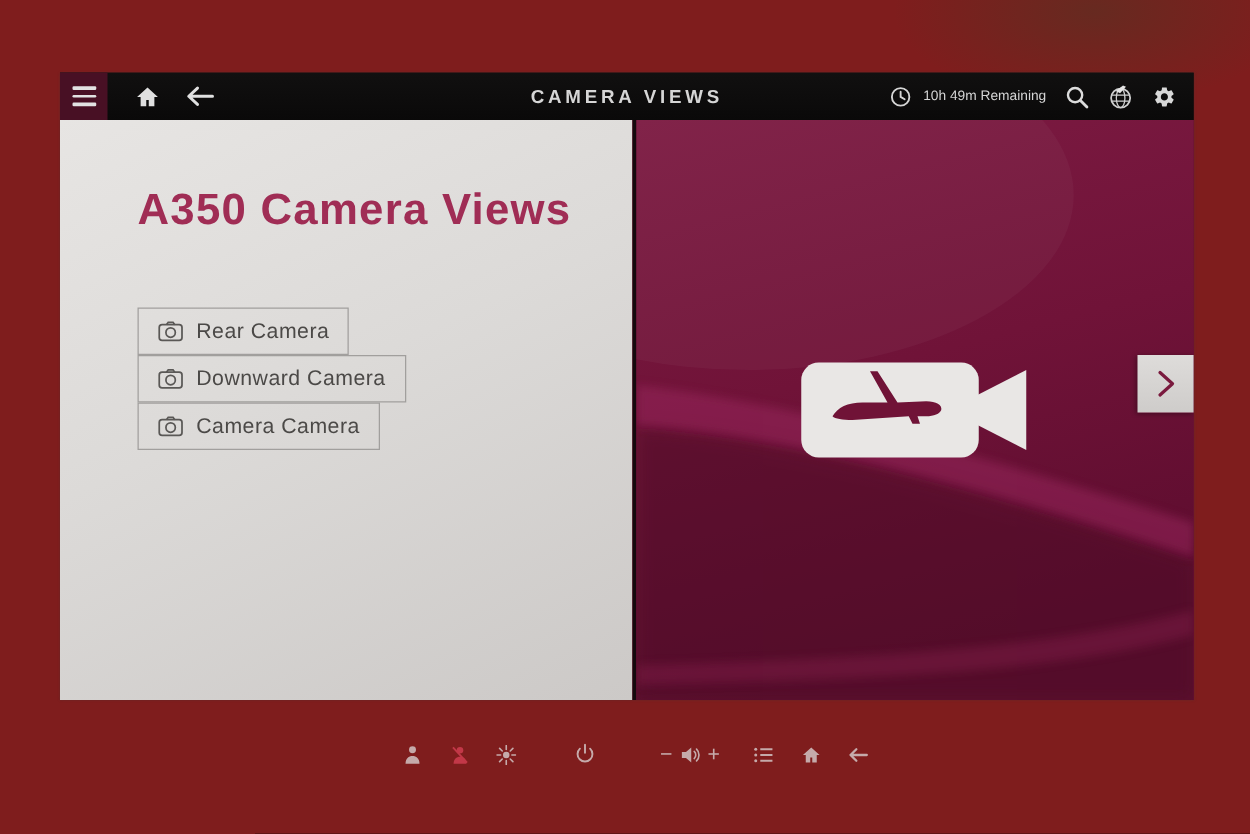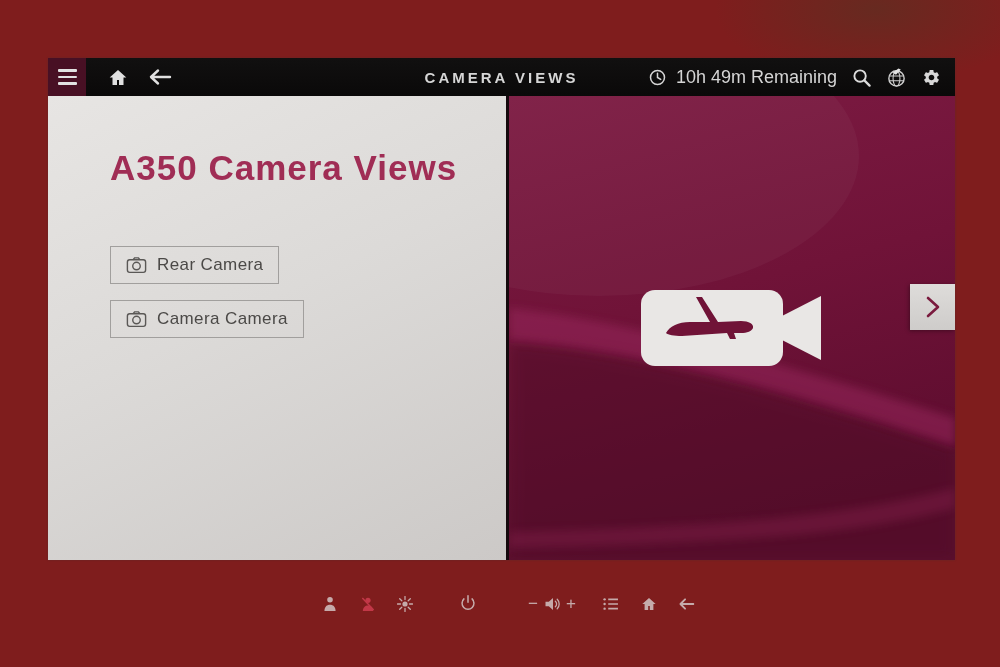--- a/index.html
+++ b/index.html
@@ -19,31 +19,31 @@
     display:flex; align-items:center; color:#d9d9d9; }
   .menu-btn { width:38px; height:38px; background:#481024; display:flex;
     flex-direction:column; justify-content:center; align-items:center; gap:4px; cursor:pointer; }
   .menu-btn i { display:block; width:19px; height:2.6px; background:#e2e2e2; border-radius:1px; }
   .tb-icon { display:flex; align-items:center; justify-content:center; cursor:pointer; }
   .home-btn { margin-left:22px; }
   .back-btn { margin-left:20px; }
   .topbar-title { position:absolute; left:0; right:0; text-align:center;
     font-size:15px; font-weight:700; letter-spacing:3px; color:#d6d6d6; pointer-events:none; }
   .tb-right { margin-left:auto; display:flex; align-items:center; gap:15px; padding-right:14px; }
-  .tb-time { display:flex; align-items:center; gap:10px; font-size:18px; color:#d5d5d5; }
+  .tb-time { display:flex; align-items:center; gap:10px; font-size:11px; color:#d5d5d5; }
 
   
   .content { display:flex; height:464px; }
 
   .left-panel { position:relative; width:458px;
     background:linear-gradient(155deg,#e7e5e3 0%, #dcdad8 45%, #ccc9c7 100%); }
   .left-title { position:absolute; left:62px; top:52px; font-size:35px; font-weight:700;
     letter-spacing:1px; color:#a02d55; }
   .btn-col { position:absolute; left:62px; top:150px; display:flex; flex-direction:column;
-    gap:16px; align-items:flex-start; }
+    gap:0; align-items:flex-start; }
   .cam-btn { display:inline-flex; align-items:center; gap:10px; height:38px; padding:0 15px;
     border:1px solid #a19f9d; background:transparent; color:#4b4947; font-size:17px;
     letter-spacing:.4px; font-family:inherit; cursor:pointer; }
   .cam-btn svg { flex:none; }
 
   .right-panel { position:relative; width:449px; overflow:hidden;
     border-left:3px solid #15090d; background:#6f1338; }
   .right-panel svg.waves { position:absolute; inset:0; display:block; }
   .hero { position:absolute; left:50%; top:50%; transform:translate(-50%,-50%); }
   .next-btn { position:absolute; right:0; top:188px; width:45px; height:46px;
@@ -125,20 +125,28 @@
         <div class="btn-col">
           <button class="cam-btn">
             <svg width="21" height="18" viewBox="0 0 24 20">
               <path d="M8.2 4 L9.8 1.8 h4.4 L15.8 4" fill="none" stroke="#5a5856" stroke-width="1.6"></path>
               <rect x="1.6" y="4" width="20.8" height="14.4" rx="2.6" fill="none" stroke="#5a5856" stroke-width="1.6"></rect>
               <circle cx="12" cy="11.2" r="4.3" fill="none" stroke="#5a5856" stroke-width="1.6"></circle>
             </svg>
             <span>Rear Camera</span>
           </button>
 
+          <button class="cam-btn">
+            <svg width="21" height="18" viewBox="0 0 24 20">
+              <path d="M8.2 4 L9.8 1.8 h4.4 L15.8 4" fill="none" stroke="#5a5856" stroke-width="1.6"></path>
+              <rect x="1.6" y="4" width="20.8" height="14.4" rx="2.6" fill="none" stroke="#5a5856" stroke-width="1.6"></rect>
+              <circle cx="12" cy="11.2" r="4.3" fill="none" stroke="#5a5856" stroke-width="1.6"></circle>
+            </svg>
+            <span>Downward Camera</span>
+          </button>
 
           <button class="cam-btn">
             <svg width="21" height="18" viewBox="0 0 24 20">
               <path d="M8.2 4 L9.8 1.8 h4.4 L15.8 4" fill="none" stroke="#5a5856" stroke-width="1.6"></path>
               <rect x="1.6" y="4" width="20.8" height="14.4" rx="2.6" fill="none" stroke="#5a5856" stroke-width="1.6"></rect>
               <circle cx="12" cy="11.2" r="4.3" fill="none" stroke="#5a5856" stroke-width="1.6"></circle>
             </svg>
             <span>Camera Camera</span>
           </button>
         </div>

